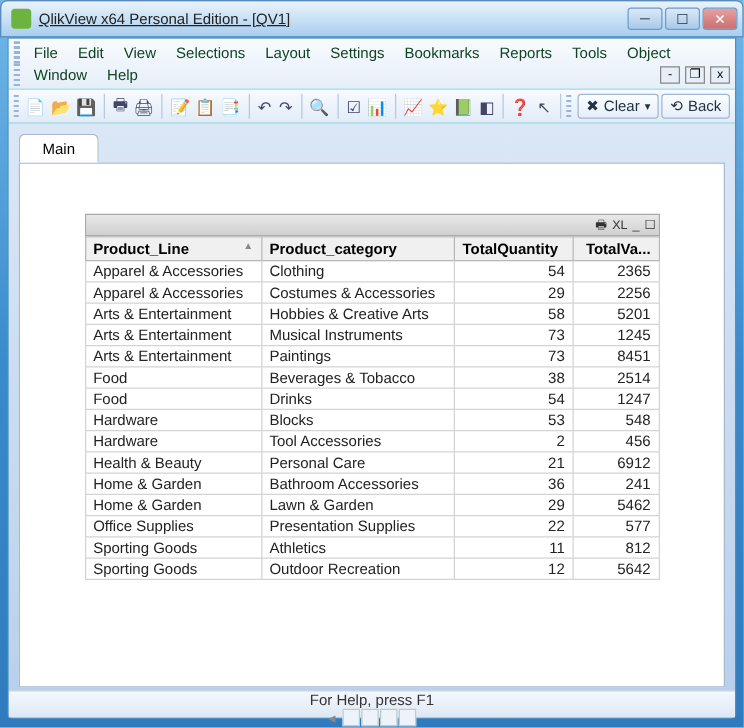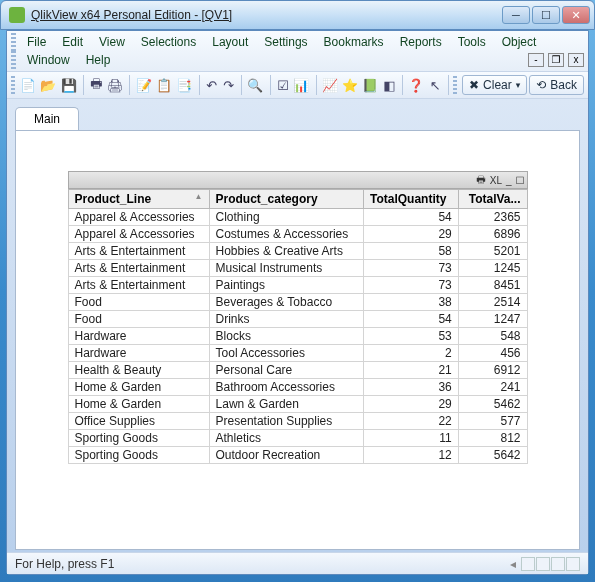--- a/index.html
+++ b/index.html
@@ -92,20 +92,21 @@
     white-space:nowrap;
   }
   thead th .sort { float:right; color:#888; font-size:8px; }
   tbody td { border:1px solid #d4d4d4; padding:1px 6px; color:#222; }
   tbody td.num { text-align:right; }
   .status-bar {
     height:22px; display:flex; align-items:center; padding:0 8px;
     background: linear-gradient(180deg,#f4f8fd,#dde8f5);
     border-top:1px solid #c8d6e9; font-size:12px; color:#333;
     justify-content: space-between;
+    flex-direction: column;
   }
   .status-cells { display:flex; gap:1px; }
   .status-cell { width:14px; height:14px; border:1px solid #bcc; background:#eef3fa; }
 </style>
 </head>
 <body>
 
 <div class="title-bar">
   <div class="app-icon"></div>
   <div class="title-text">QlikView x64 Personal Edition - [QV1]</div>
@@ -207,21 +208,21 @@
               <tr>
                 <td>Apparel &amp; Accessories</td>
                 <td>Clothing</td>
                 <td class="num">54</td>
                 <td class="num">2365</td>
               </tr>
               <tr>
                 <td>Apparel &amp; Accessories</td>
                 <td>Costumes &amp; Accessories</td>
                 <td class="num">29</td>
-                <td class="num">6896</td>
+                <td class="num">2256</td>
               </tr>
               <tr>
                 <td>Arts &amp; Entertainment</td>
                 <td>Hobbies &amp; Creative Arts</td>
                 <td class="num">58</td>
                 <td class="num">5201</td>
               </tr>
               <tr>
                 <td>Arts &amp; Entertainment</td>
                 <td>Musical Instruments</td>

